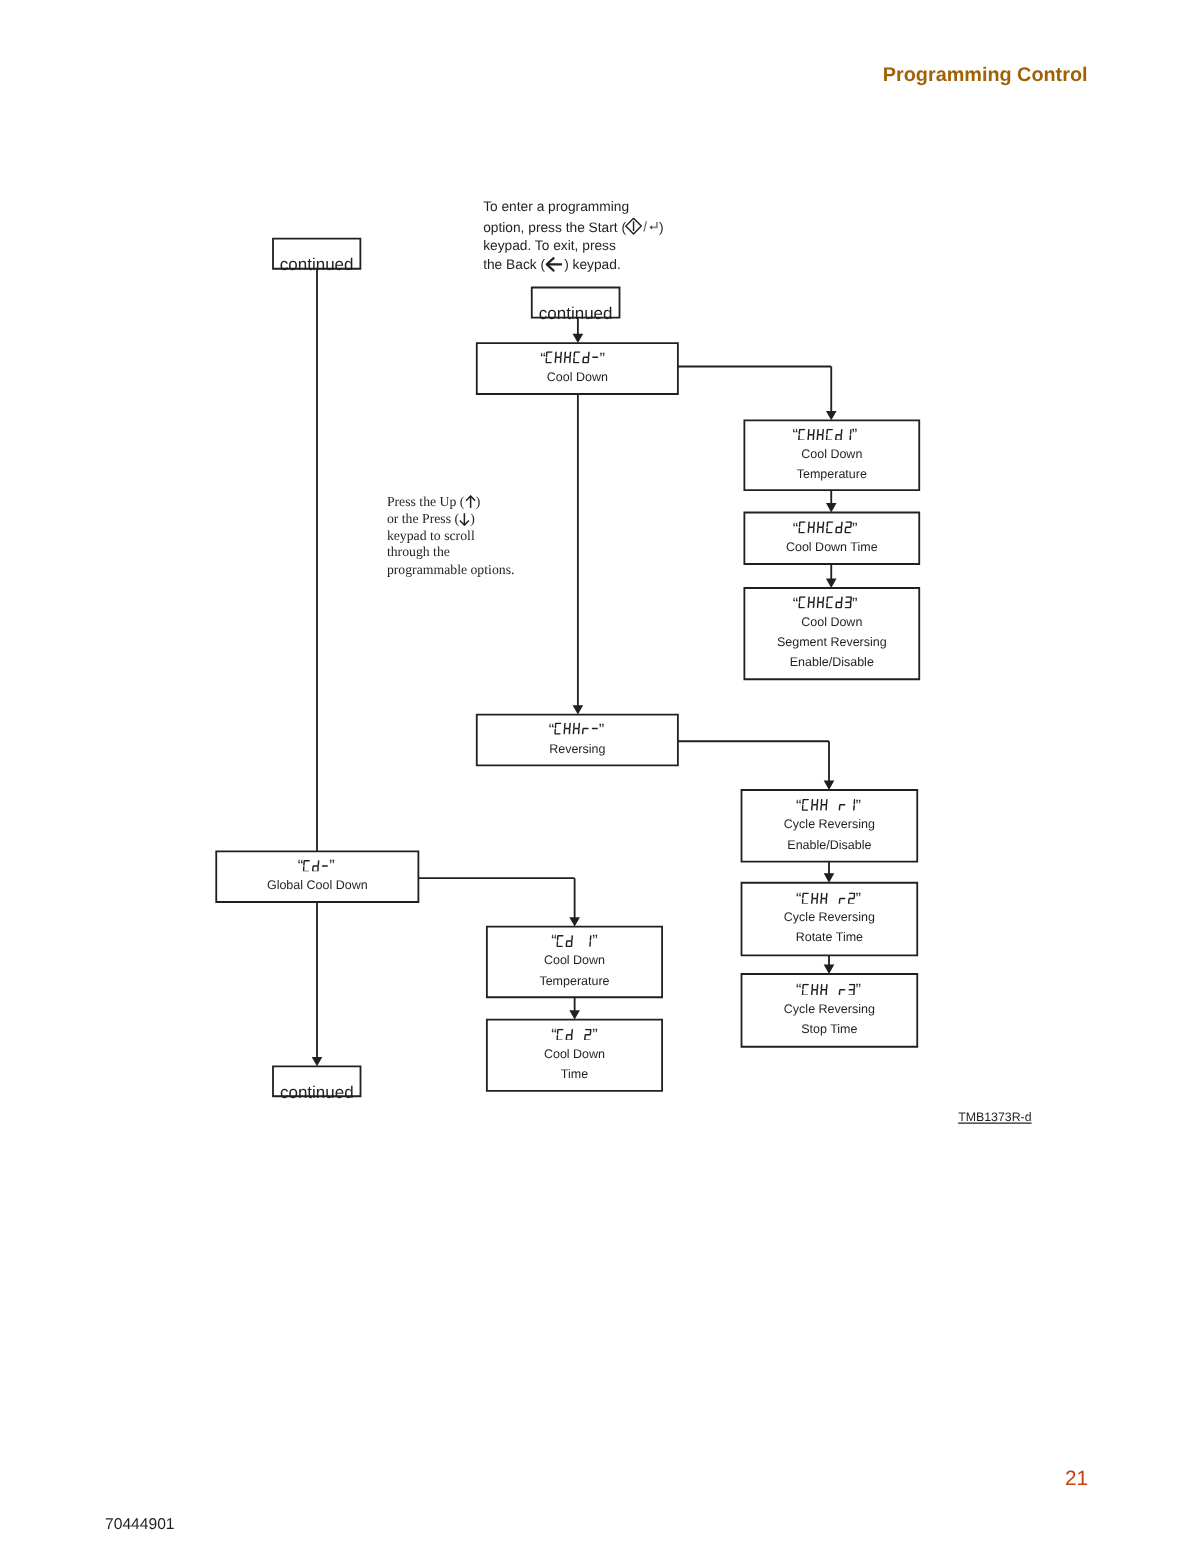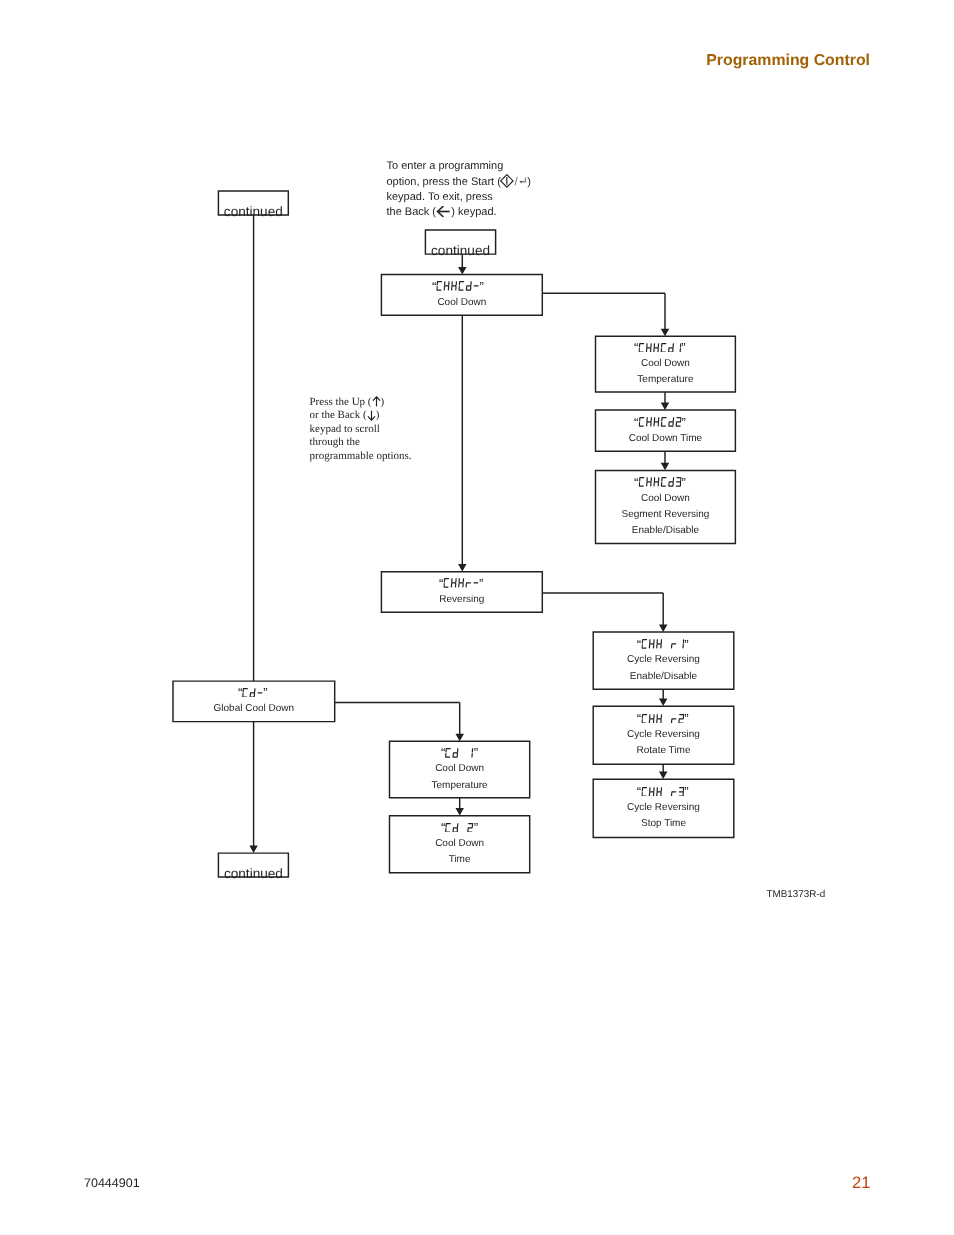--- a/index.html
+++ b/index.html
@@ -2,21 +2,21 @@
 <html><head>
 <meta charset="utf-8">
 <title>Programming Control</title>
 <style>
   html,body{margin:0;padding:0;background:#ffffff;}
   *{-webkit-font-smoothing:antialiased;text-rendering:geometricPrecision;}
   body{width:954px;height:1235px;position:relative;overflow:hidden;
        font-family:"Liberation Sans",sans-serif;color:#231f20;}
   #page{position:absolute;left:0;top:0;width:954px;height:1235px;}
   .hdr{position:absolute;font-size:15.85px;font-weight:bold;color:#a16207;white-space:nowrap;}
-  .f-num{position:absolute;font-size:12.5px;white-space:nowrap;}
+  .f-num{position:absolute;font-size:12.5px;white-space:nowrap;margin-top:36px;}
   .f-copy{position:absolute;font-size:12.85px;white-space:nowrap;}
   .f-page{position:absolute;font-size:16.6px;color:#c2410c;white-space:nowrap;}
   .fig-id{position:absolute;font-size:9.9px;white-space:nowrap;}
   svg.lines{position:absolute;left:0;top:0;}
   .nbox{position:absolute;box-sizing:border-box;border:1.45px solid transparent;background:transparent;
         display:flex;flex-direction:column;align-items:center;justify-content:center;padding-top:2.6px;}
   .nbox .lbl{font-size:10px;line-height:16.2px;white-space:nowrap;}
   .lcdline{display:flex;align-items:flex-start;line-height:0;margin-bottom:3.8px;}
   .lcdline .lcd{display:block;}
   .q{font-size:13.2px;line-height:7.5px;color:#231f20;font-family:"Liberation Sans",sans-serif;display:block;margin-top:1.6px;}
@@ -186,26 +186,26 @@
 <path d="M13.6 6.5 H2.4" fill="none" stroke="#231f20" stroke-width="1.65"></path>
 <path d="M6.9 1.5 L1.4 6.5 L6.9 11.5" fill="none" stroke="#231f20" stroke-width="1.65" stroke-linecap="round" stroke-linejoin="round"></path>
 </svg></span><span>) keypad.</span></span>
   </div>
 
   <div class="note n2" style="left:309.5px;top:396px;font-family:Liberation Serif, serif;">
     <span class="ln"><span>Press the Up (</span><span class="isym" style="vertical-align:-2.3px;"><svg width="9" height="11" viewBox="0 0 9 11">
 <path d="M4.5 10.4 V1.2" fill="none" stroke="#231f20" stroke-width="1.2"></path>
 <path d="M0.9 4.6 L4.5 0.8 L8.1 4.6" fill="none" stroke="#231f20" stroke-width="1.2" stroke-linecap="butt" stroke-linejoin="miter"></path>
 </svg></span><span>)</span></span>
-    <span class="ln"><span>or the Back (</span><span class="isym" style="vertical-align:-2.3px;"><svg width="9" height="11" viewBox="0 0 9 11">
+    <span class="ln"><span>or the Press (</span><span class="isym" style="vertical-align:-2.3px;"><svg width="9" height="11" viewBox="0 0 9 11">
 <path d="M4.5 0.6 V9.8" fill="none" stroke="#231f20" stroke-width="1.2"></path>
 <path d="M0.9 6.4 L4.5 10.2 L8.1 6.4" fill="none" stroke="#231f20" stroke-width="1.2" stroke-linecap="butt" stroke-linejoin="miter"></path>
 </svg></span><span>)</span></span>
     <span class="ln">keypad to scroll</span>
     <span class="ln">through the</span>
     <span class="ln">programmable options.</span>
   </div>
 
   <div class="f-num" style="left:84px;top:1175.5px;">70444901</div>
   <div class="f-page" style="left:852px;top:1173px;">21</div>
-  <div class="fig-id" style="left:766.5px;top:888.5px;">TMB1373R-d</div>
+  <div class="fig-id" style="left:766.5px;top:888.5px;text-decoration:underline;">TMB1373R-d</div>
 
 </div>
 
 </body></html>

